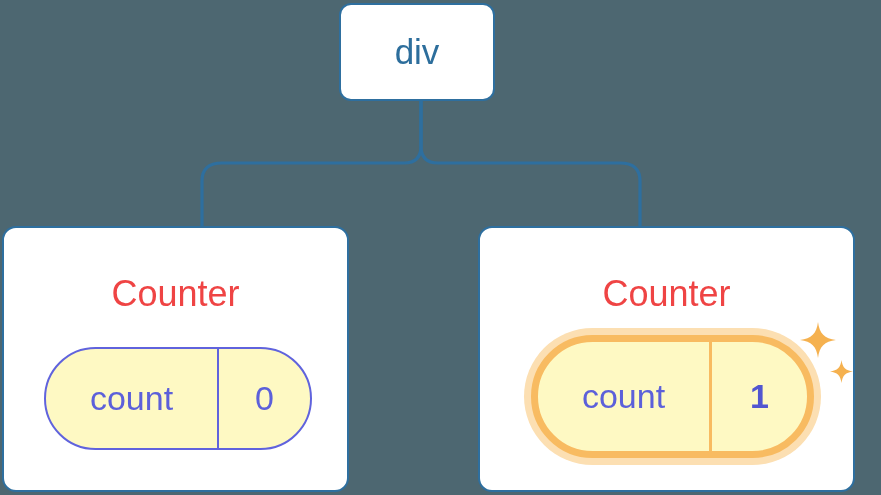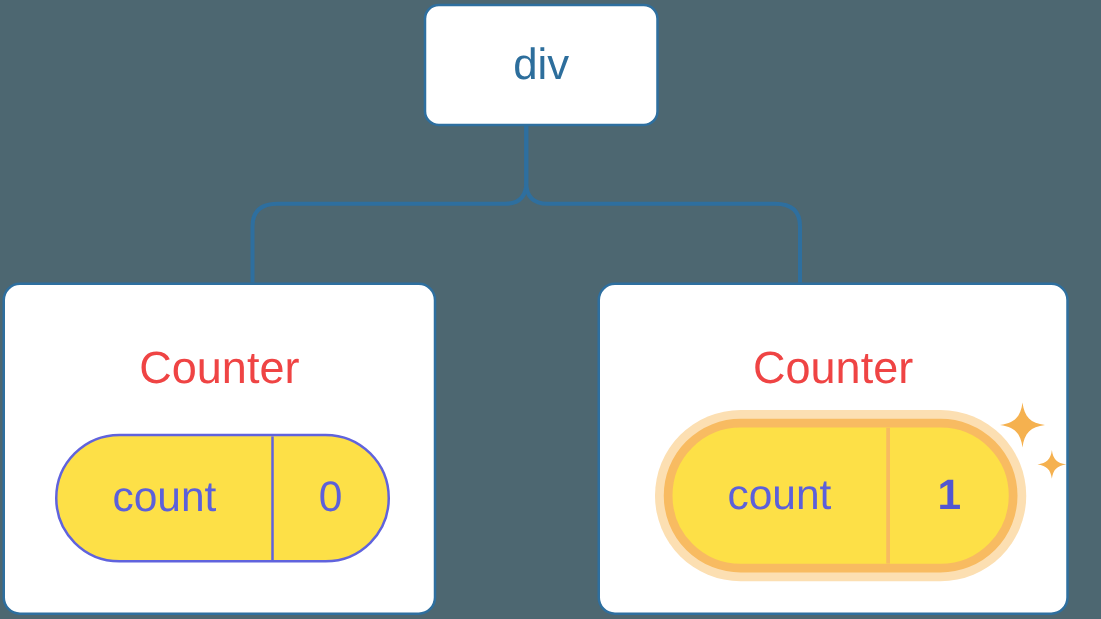--- a/index.html
+++ b/index.html
@@ -20,21 +20,21 @@
     width: 881px; height: 495px;
   }
   .node-box {
     position: absolute;
     background: #ffffff;
     border: 2.5px solid #2e6f9f;
     box-sizing: border-box;
   }
   .root-node {
     left: 339px; top: 3px;
-    width: 188px; height: 98px;
+    width: 156px; height: 98px;
     border-radius: 12px;
     display: flex; align-items: center; justify-content: center;
   }
   .root-label {
     color: #2d6e9c;
     font-size: 35px;
     font-weight: 500;
   }
   .counter-card {
     border-radius: 14px;
@@ -50,21 +50,21 @@
     font-size: 36px;
     font-weight: 500;
     line-height: 1.2;
   }
   .state-pill {
     position: absolute;
     display: flex;
     align-items: stretch;
     box-sizing: border-box;
     border-radius: 999px;
-    background: #fde047;
+    background: #fef9c3;
     overflow: hidden;
   }
   .pill-plain {
     left: 40px; top: 119px;
     width: 268px; height: 103px;
     border: 2.5px solid #6063dd;
   }
   .pill-highlighted {
     left: 51px; top: 107px;
     width: 283px; height: 123px;

